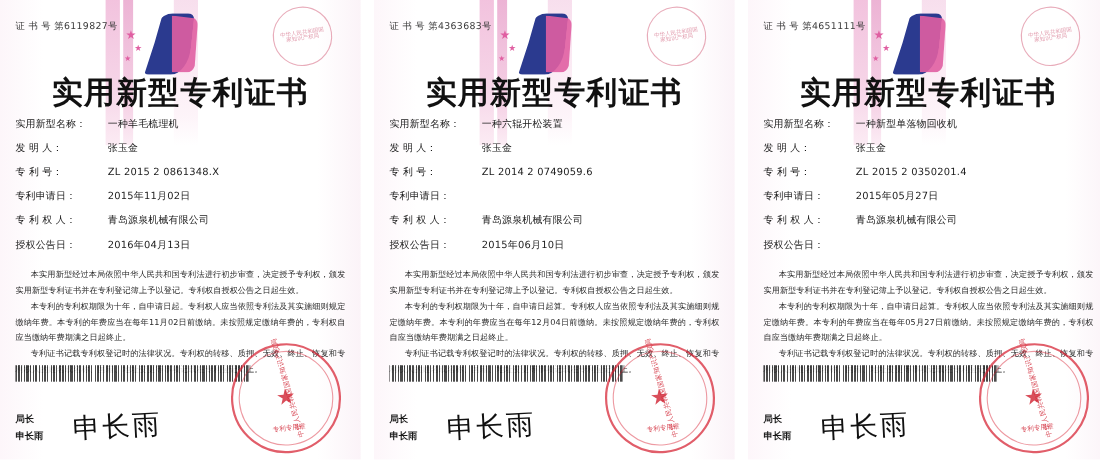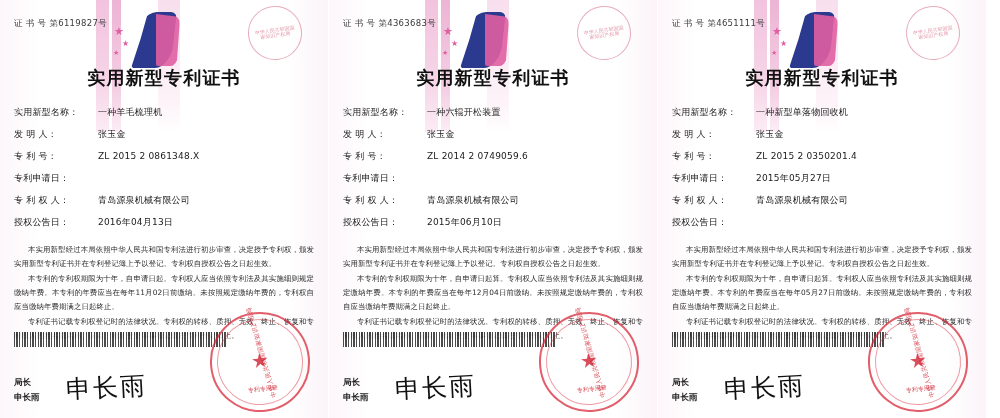--- a/index.html
+++ b/index.html
@@ -12,21 +12,21 @@
     height: 418px;
     font-family: "DejaVu Sans", "Liberation Sans", sans-serif;
     overflow: hidden;
   }
   .sheet-row {
     display: flex;
     flex-direction: row;
     align-items: flex-start;
     width: 1000px;
     height: 418px;
-    gap: 1px;
+    gap: 12px;
     padding: 0;
     box-sizing: border-box;
   }
   .cert {
     position: relative;
     width: 328px;
     height: 418px;
     background: #ffffff;
     overflow: hidden;
     box-sizing: border-box;
@@ -124,21 +124,21 @@
   .emblem .s2 { left: 10px; top: 30px; font-size: 8px; }
   .emblem .s3 { left: 1px; top: 40px; font-size: 7px; }
 
   .title {
     position: absolute;
     left: 0;
     right: 0;
     top: 66px;
     text-align: center;
     font-family: "DejaVu Serif", "Liberation Serif", serif;
-    font-size: 18px;
+    font-size: 28px;
     font-weight: bold;
     color: #111111;
     letter-spacing: 1.2px;
   }
 
   .fields {
     position: absolute;
     left: 14px;
     top: 106px;
     right: 14px;
@@ -299,20 +299,21 @@
       <div class="field">
         <span class="k">发 明 人：</span>
         <span class="v">张玉金</span>
       </div>
       <div class="field">
         <span class="k">专 利 号：</span>
         <span class="v">ZL 2015 2 0861348.X</span>
       </div>
       <div class="field">
         <span class="k">专利申请日：</span>
+        <span class="v">2015年11月02日</span>
       </div>
       <div class="field">
         <span class="k">专 利 权 人：</span>
         <span class="v">青岛源泉机械有限公司</span>
       </div>
       <div class="field">
         <span class="k">授权公告日：</span>
         <span class="v">2016年04月13日</span>
       </div>
     </div>

